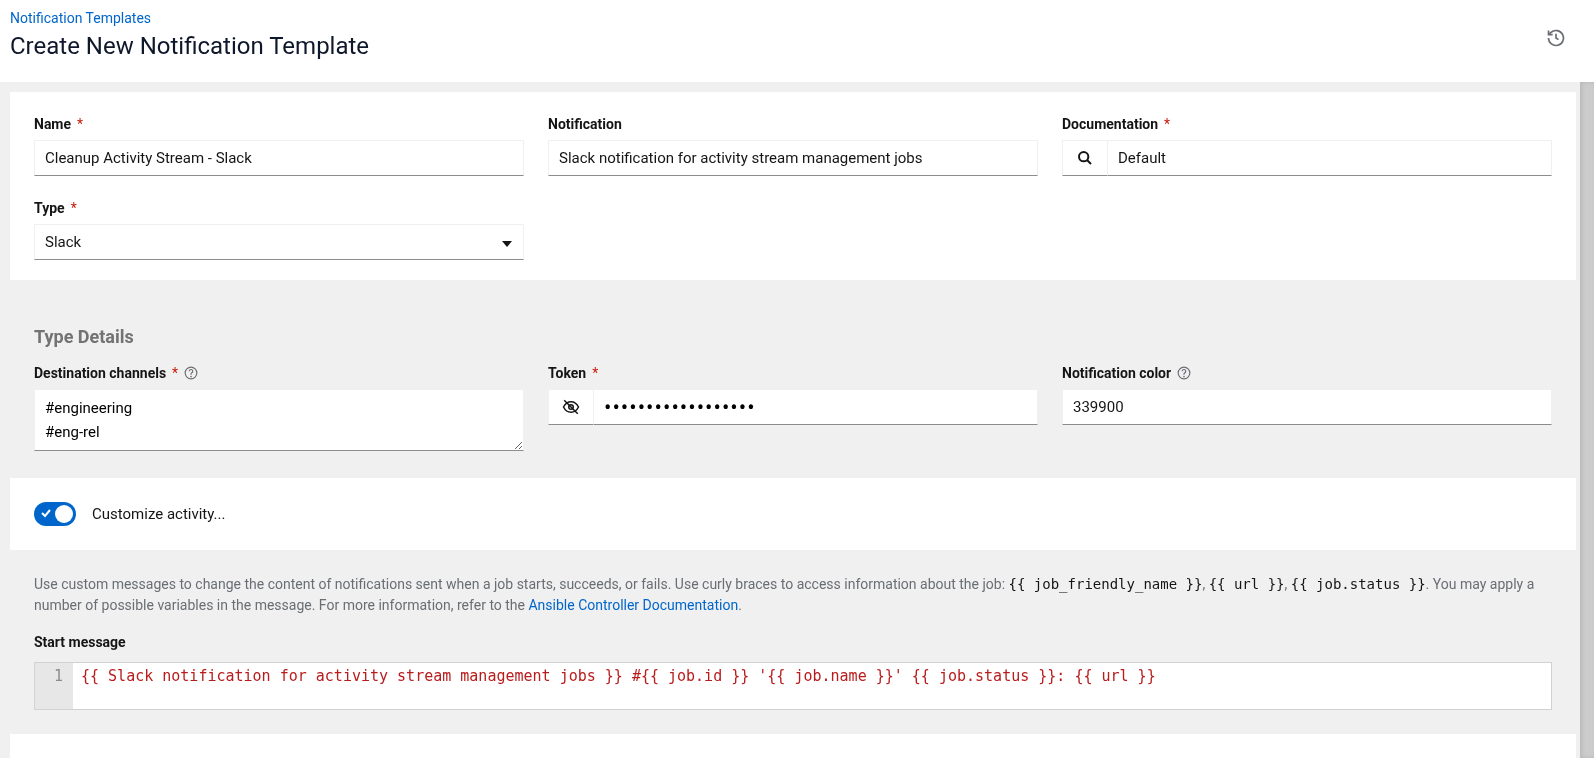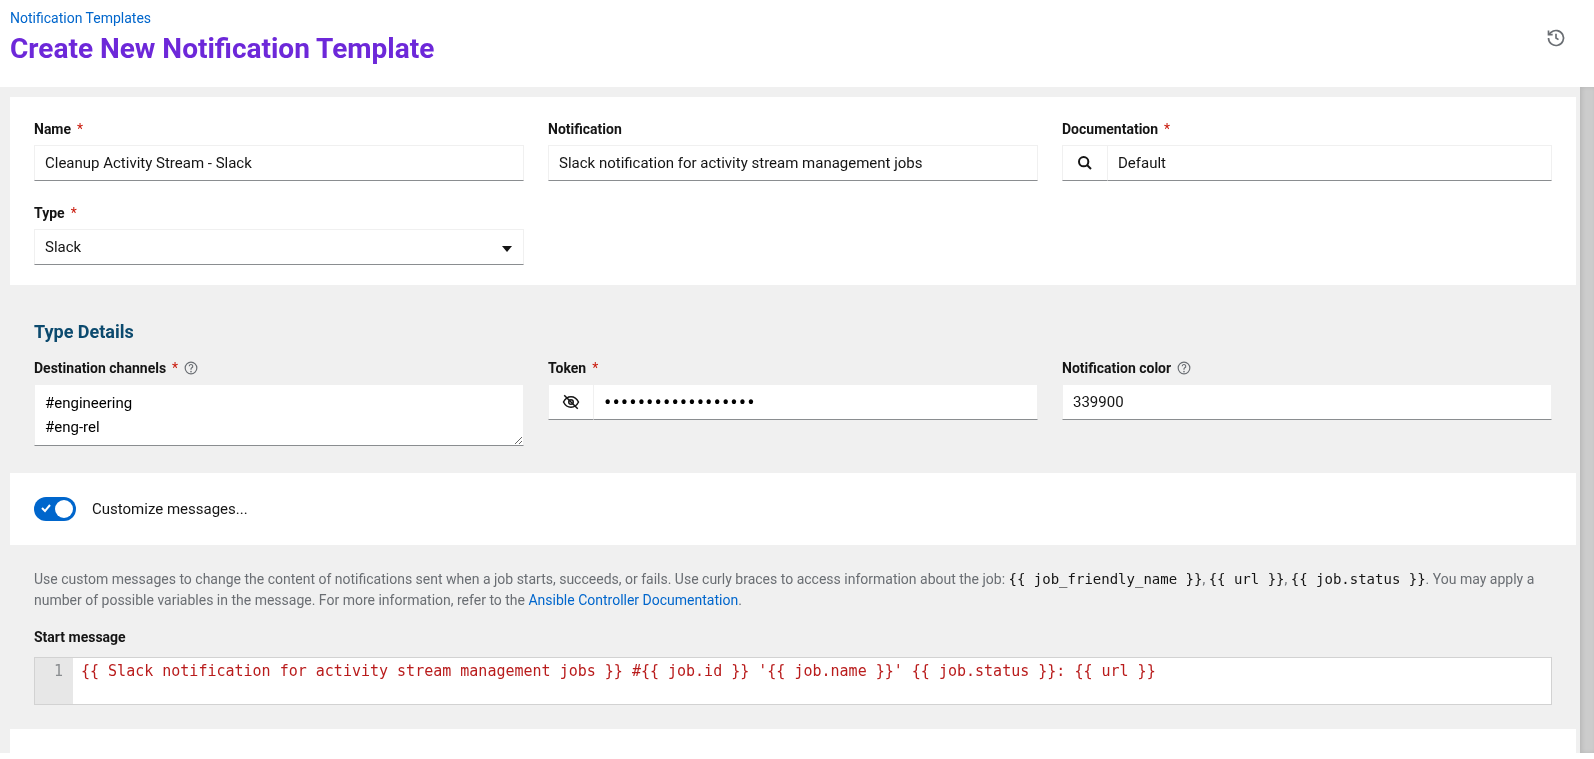--- a/index.html
+++ b/index.html
@@ -16,23 +16,23 @@
     }
     .breadcrumb {
       font-size: 14px;
       margin-bottom: 6px;
     }
     .breadcrumb a {
       color: #0066cc;
       text-decoration: none;
     }
     .page-title {
-      font-size: 28px;
-      font-weight: 700;
-      color: #6d28d9;
+      font-size: 24px;
+      font-weight: 400;
+      color: #0f172a;
     }
     .history-btn {
       position: absolute;
       right: 20px;
       top: 20px;
       background: none;
       border: none;
       cursor: pointer;
       color: #6a6e73;
       padding: 8px;
@@ -145,23 +145,23 @@
       border-bottom:1px solid #8a8d90;
       border-left:none;
       padding:0 10px;
       font-size:22px;
       letter-spacing:1px;
       font-family:inherit;
     }
     .section-title {
       font-size: 18px;
       font-weight: 700;
-      color: #0c4a6e;
+      color: #737373;
       margin-bottom: 18px;
-      margin-top: 12px;
+      margin-top: 22px;
     }
     .section-gray {
       background: #f0f0f0;
       margin: 0 -24px;
       padding: 24px 24px;
     }
     .toggle-row {
       display:flex;
       align-items:center;
       gap:16px;
@@ -364,21 +364,21 @@
       </div>
     </div>
 
     <div class="toggle-row">
       <div class="switch">
         <svg class="check" viewBox="0 0 12 12">
             <polyline points="2 6 5 9 10 3" fill="none" stroke="currentColor" stroke-width="2"></polyline>
           </svg>
         <span class="knob"></span>
       </div>
-      <span class="toggle-label">Customize messages...</span>
+      <span class="toggle-label">Customize activity...</span>
     </div>
 
     <div class="section-gray" style="margin-top:24px;">
       <p class="custom-msg-desc" style="margin-top:0;">
         <span>Use custom messages to change the content of notifications sent when a job starts, succeeds, or fails. Use curly braces to access information about the job: </span><code>{{ job_friendly_name }}</code>, <code>{{ url }}</code>, <code>{{ job.status }}</code><span>. You may apply a number of possible variables in the message. For more information, refer to the </span><a href="#">Ansible Controller Documentation</a>.
       </p>
       <div class="msg-label">Start message</div>
       <div class="editor">
         <div class="gutter">1</div>
         <div class="editor-body">{{ Slack notification for activity stream management jobs }} #{{ job.id }} '{{ job.name }}' {{ job.status }}: {{ url }}</div>

